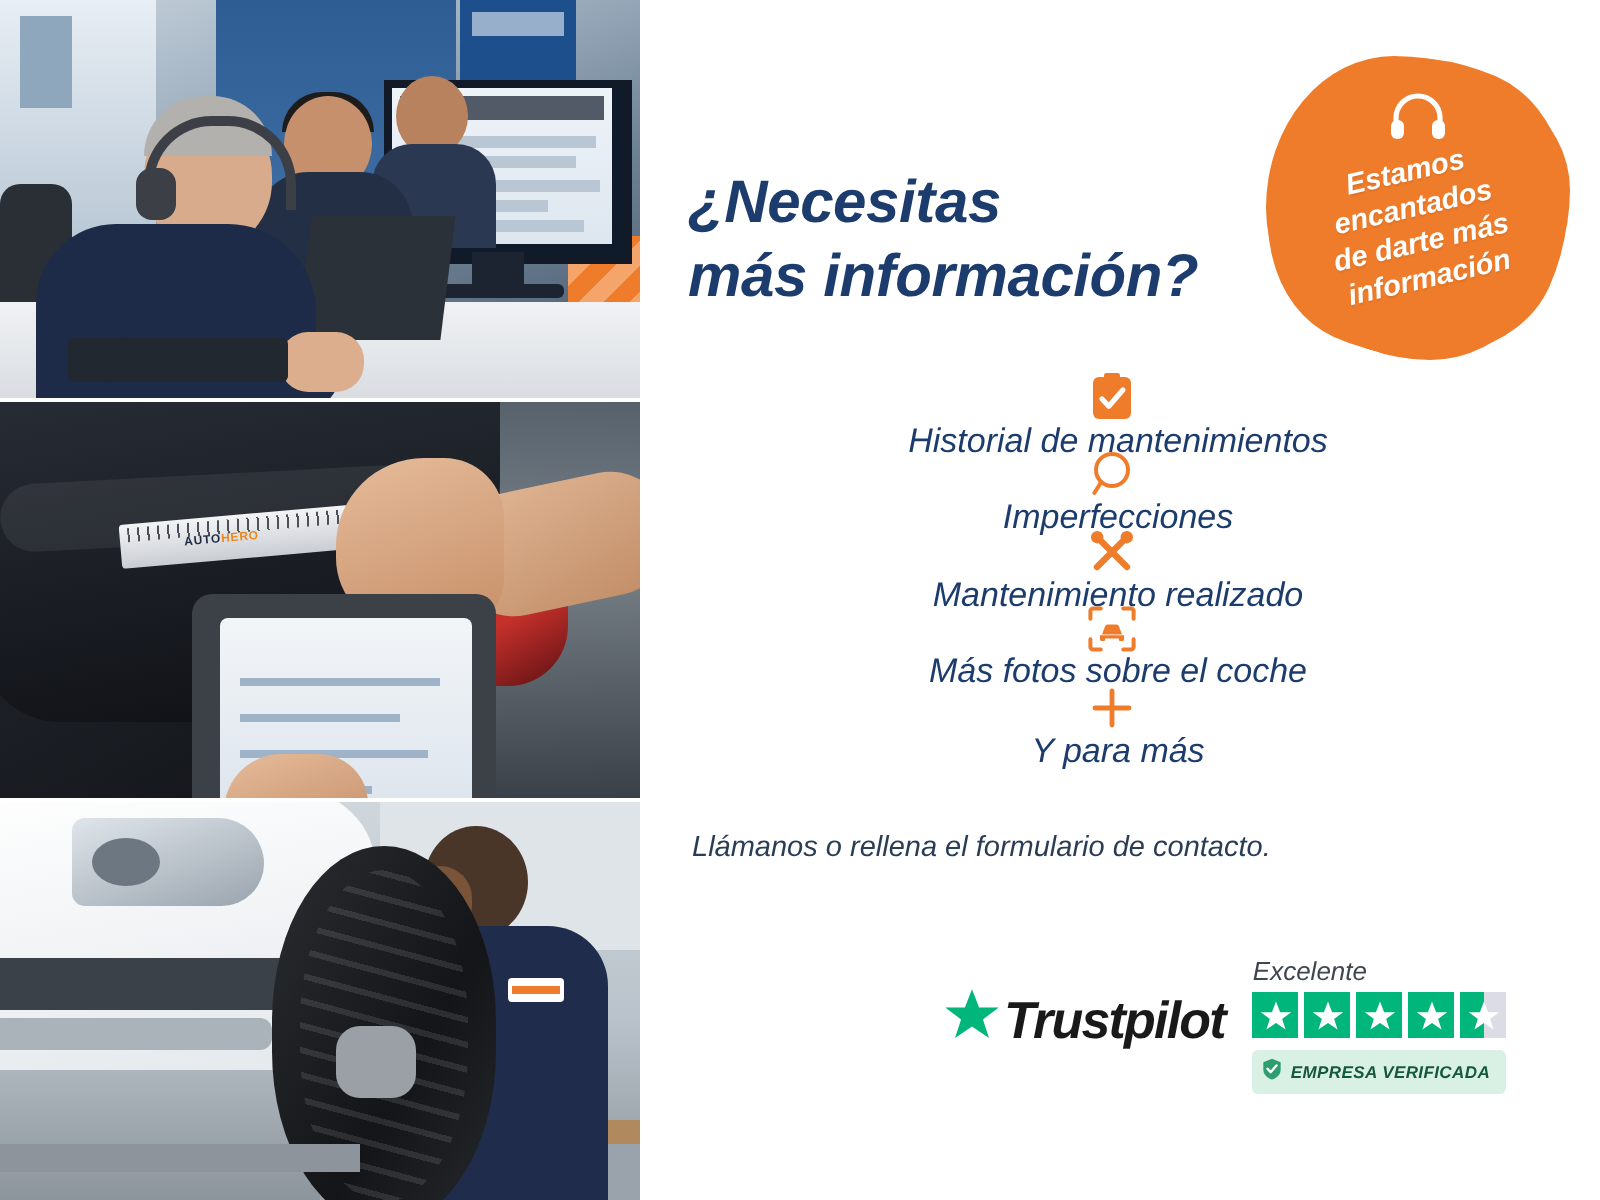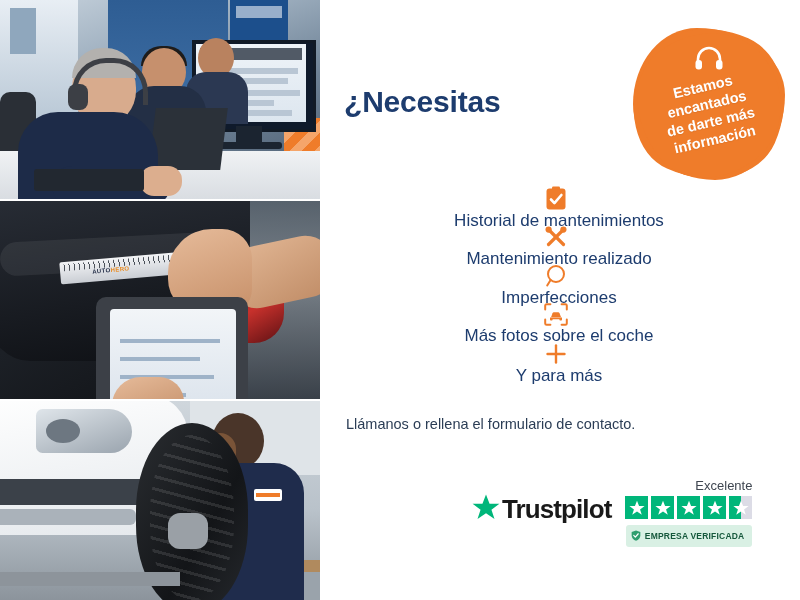--- a/index.html
+++ b/index.html
@@ -157,20 +157,21 @@
     background:#dfe4e8; }
   .p3 .lift { position:absolute; left:-10px; bottom:14px; width:190px; height:14px;
     background:#8d949b; }
 
   
   .content {
     position: absolute;
     left: 320px; top: 0;
     width: 480px; height: 600px;
     background: #ffffff;
+    font-style: italic;
   }
 
   .heading {
     position: absolute;
     left: 24px;
     top: 64px;
     width: 290px;
     color: #1d3c6e;
     font-size: 30px;
     line-height: 1.22;
@@ -282,21 +283,21 @@
     font-size: 26px;
     font-weight: bold;
     color: #191919;
     letter-spacing: -0.9px;
     margin-left: 2px;
   }
   .tp-right {
     margin-left: 14px;
     display: flex;
     flex-direction: column;
-    align-items: flex-end;
+    align-items: flex-start;
   }
   .tp-rating {
     font-size: 13px;
     color: #3f4650;
     margin-bottom: 3px;
   }
   .stars { display: flex; gap: 3px; }
   .star-box {
     width: 23px; height: 23px;
     background: #00b67a;
@@ -406,20 +407,21 @@
       <div class="glove"></div>
       <div class="lift"></div>
     </div>
 
   </div>
 
   <div class="content">
 
     <h1 class="heading">
       <span>¿Necesitas</span>
+      <span class="l2">más información?</span>
     </h1>
 
     <div class="badge">
       <div class="blob"></div>
       <div class="blob2"></div>
       <div class="blob3"></div>
       <span class="headset">
         <svg width="30" height="26" viewBox="0 0 30 26">
           <path d="M4 16v-3a11 11 0 0 1 22 0v3" fill="none" stroke="#ffffff" stroke-width="2.6" stroke-linecap="round"></path>
           <rect x="1.5" y="14" width="6.5" height="9.5" rx="3" fill="#ffffff"></rect>
@@ -442,40 +444,40 @@
             <rect x="7" y="0.5" width="8" height="4" rx="1.2" fill="#ef7c2a"></rect>
             <rect x="1.5" y="2.5" width="19" height="21" rx="3" fill="#ef7c2a"></rect>
             <path d="M6 13.5l3.4 3.6L16.4 9" fill="none" stroke="#ffffff" stroke-width="2.6" stroke-linecap="round" stroke-linejoin="round"></path>
           </svg>
         </span>
         <span class="flabel">Historial de mantenimientos</span>
       </div>
 
       <div class="feature">
         <span class="ficon">
+          <svg width="23" height="24" viewBox="0 0 23 24">
+            <circle cx="11" cy="10" r="8" fill="none" stroke="#ef7c2a" stroke-width="2"></circle>
+            <line x1="5.6" y1="16" x2="2.2" y2="21.5" stroke="#ef7c2a" stroke-width="2" stroke-linecap="round"></line>
+          </svg>
+        </span>
+        <span class="flabel">Imperfecciones</span>
+      </div>
+
+      <div class="feature">
+        <span class="ficon">
           <svg width="24" height="24" viewBox="0 0 24 24">
             <g stroke="#ef7c2a" stroke-width="3.2" stroke-linecap="round">
               <line x1="4" y1="4" x2="19.5" y2="19.5"></line>
               <line x1="20" y1="4" x2="4.5" y2="19.5"></line>
             </g>
             <circle cx="4.6" cy="4.6" r="3.1" fill="#ef7c2a"></circle>
             <circle cx="19.4" cy="4.6" r="3.1" fill="#ef7c2a"></circle>
           </svg>
         </span>
         <span class="flabel">Mantenimiento realizado</span>
-      </div>
-
-      <div class="feature">
-        <span class="ficon">
-          <svg width="23" height="24" viewBox="0 0 23 24">
-            <circle cx="11" cy="10" r="8" fill="none" stroke="#ef7c2a" stroke-width="2"></circle>
-            <line x1="5.6" y1="16" x2="2.2" y2="21.5" stroke="#ef7c2a" stroke-width="2" stroke-linecap="round"></line>
-          </svg>
-        </span>
-        <span class="flabel">Imperfecciones</span>
       </div>
 
       <div class="feature">
         <span class="ficon">
           <svg width="24" height="23" viewBox="0 0 24 23">
             <g fill="none" stroke="#ef7c2a" stroke-width="2" stroke-linecap="round">
               <path d="M1.2 6.4V2.6a1.4 1.4 0 0 1 1.4-1.4h3.8"></path>
               <path d="M22.8 6.4V2.6a1.4 1.4 0 0 0-1.4-1.4h-3.8"></path>
               <path d="M1.2 16.6v3.8a1.4 1.4 0 0 0 1.4 1.4h3.8"></path>
               <path d="M22.8 16.6v3.8a1.4 1.4 0 0 1-1.4 1.4h-3.8"></path>

